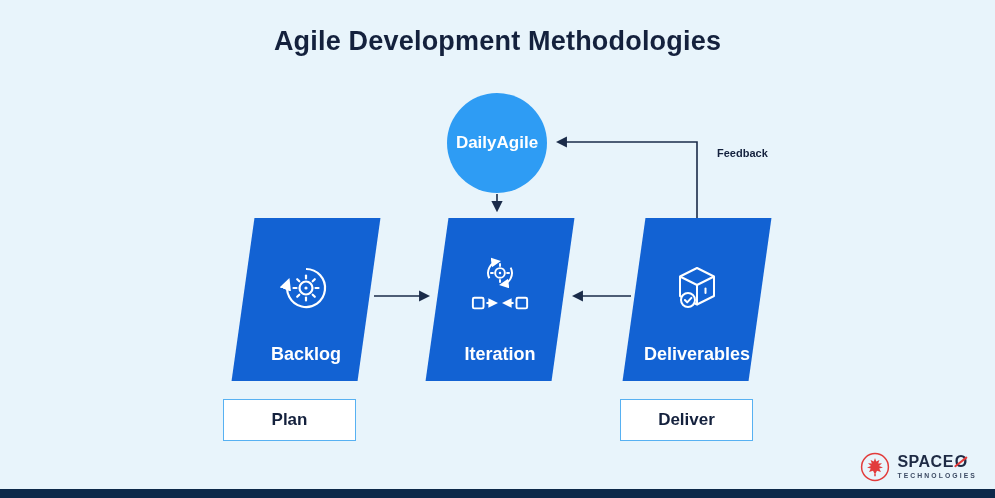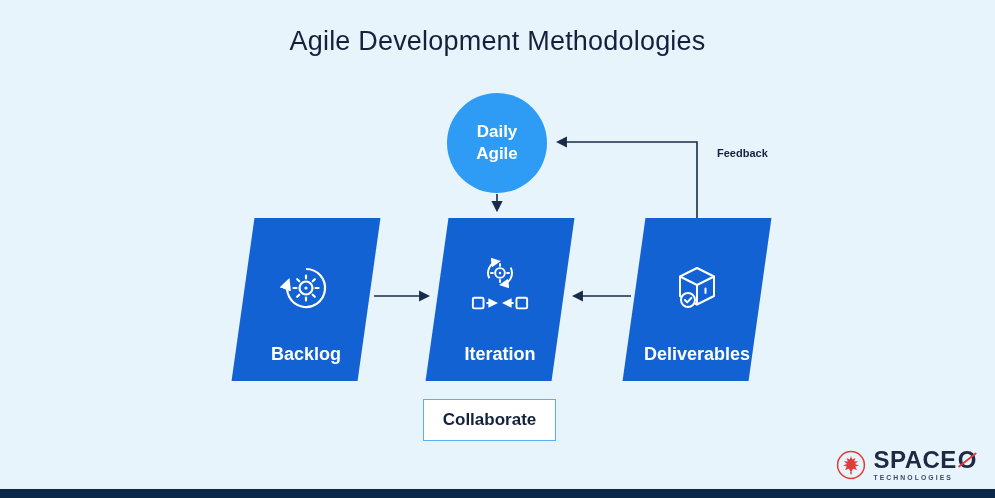--- a/index.html
+++ b/index.html
@@ -2,26 +2,26 @@
 <html><head>
 <meta charset="utf-8">
 <style>
   html,body{margin:0;padding:0;background:#dfeefa;}
   .canvas{
     position:relative;width:995px;height:498px;background:#E8F4FB;
     overflow:hidden;font-family:"Liberation Sans",sans-serif;
   }
   .title{
     position:absolute;top:26px;left:0;width:100%;text-align:center;
-    font-size:27px;font-weight:400;color:#14213D;letter-spacing:.2px;margin:0;
+    font-size:27px;font-weight:700;color:#14213D;letter-spacing:.2px;margin:0;
   }
   .connectors{position:absolute;left:0;top:0;pointer-events:none;}
   .circle{
     position:absolute;left:447px;top:93px;width:100px;height:100px;border-radius:50%;
-    background:#2E9CF4;display:flex;flex-direction:column;align-items:center;justify-content:center;
+    background:#2E9CF4;display:flex;flex-direction:row;align-items:center;justify-content:center;
     color:#fff;font-weight:700;font-size:17px;line-height:1.3;text-align:center;
   }
   .feedback{
     position:absolute;left:717px;top:147px;font-size:11px;font-weight:700;color:#14213D;
   }
   .pgram{
     position:absolute;top:218px;width:126px;height:163px;background:#1262D3;
     transform:skewX(-8deg);
   }
   .pg-inner{
@@ -36,21 +36,21 @@
     display:flex;align-items:center;justify-content:center;
     font-weight:700;font-size:17px;color:#14213D;box-sizing:border-box;
   }
   .box-plan{left:223px;width:133px;}
   .box-collab{left:423px;width:133px;}
   .box-deliver{left:620px;width:133px;}
   .logo{
     position:absolute;right:18px;bottom:16px;display:flex;align-items:center;gap:7px;
   }
   .logo-text{display:flex;flex-direction:column;line-height:1;}
-  .logo-brand{font-size:24px;font-weight:800;color:#1E2A44;letter-spacing:.5px;display:flex;align-items:flex-end;}
+  .logo-brand{font-size:16px;font-weight:800;color:#1E2A44;letter-spacing:.5px;display:flex;align-items:flex-end;}
   .logo-o{position:relative;display:inline-block;margin-left:1px;}
   .logo-o .slash{
     position:absolute;left:-2px;top:46%;width:120%;height:2.4px;background:#E23B3B;
     transform:rotate(-38deg);border-radius:2px;
   }
   .logo-sub{font-size:6.8px;font-weight:600;letter-spacing:2.1px;color:#3C4A63;margin-top:3px;}
   .footer-bar{position:absolute;left:0;bottom:0;width:100%;height:9px;background:#0C2849;}
 </style>
 </head>
 <body>
@@ -150,21 +150,22 @@
             <path d="M36.5 28.5 L36.5 33" stroke-linecap="round"></path>
           </g>
           <circle cx="19" cy="40" r="7" fill="#1262D3" stroke="#fff" stroke-width="2"></circle>
           <path d="M15.9 40 L18.2 42.4 L22.4 37.9" stroke="#fff" stroke-width="2" fill="none" stroke-linecap="round" stroke-linejoin="round"></path>
         </svg>
       </div>
       <div class="pg-label">Deliverables</div>
     </div>
   </div>
 
-  <div class="action-box box-collab">Collaborate</div>
+  <div class="action-box box-plan">Plan</div>
+  <div class="action-box box-deliver">Deliver</div>
 
   <div class="logo">
     <svg width="30" height="30" viewBox="0 0 30 30">
       <circle cx="15" cy="15" r="13.4" stroke="#E23B3B" stroke-width="1.5" fill="none"></circle>
       <path d="M15 6 L16.2 9.6 L19.4 8 L18.2 11.6 L22 11.2 L19 14 L23 15.6 L19.2 16.6 L21 20 L17 18.8 L15.6 21.6 L14.4 21.6 L13 18.8 L9 20 L10.8 16.6 L7 15.6 L11 14 L8 11.2 L11.8 11.6 L10.6 8 L13.8 9.6 Z" fill="#E23B3B"></path>
       <line x1="15" y1="21.4" x2="15" y2="24.2" stroke="#E23B3B" stroke-width="1.5"></line>
     </svg>
     <div class="logo-text">
       <span class="logo-brand">
         <span>SPACE</span>

